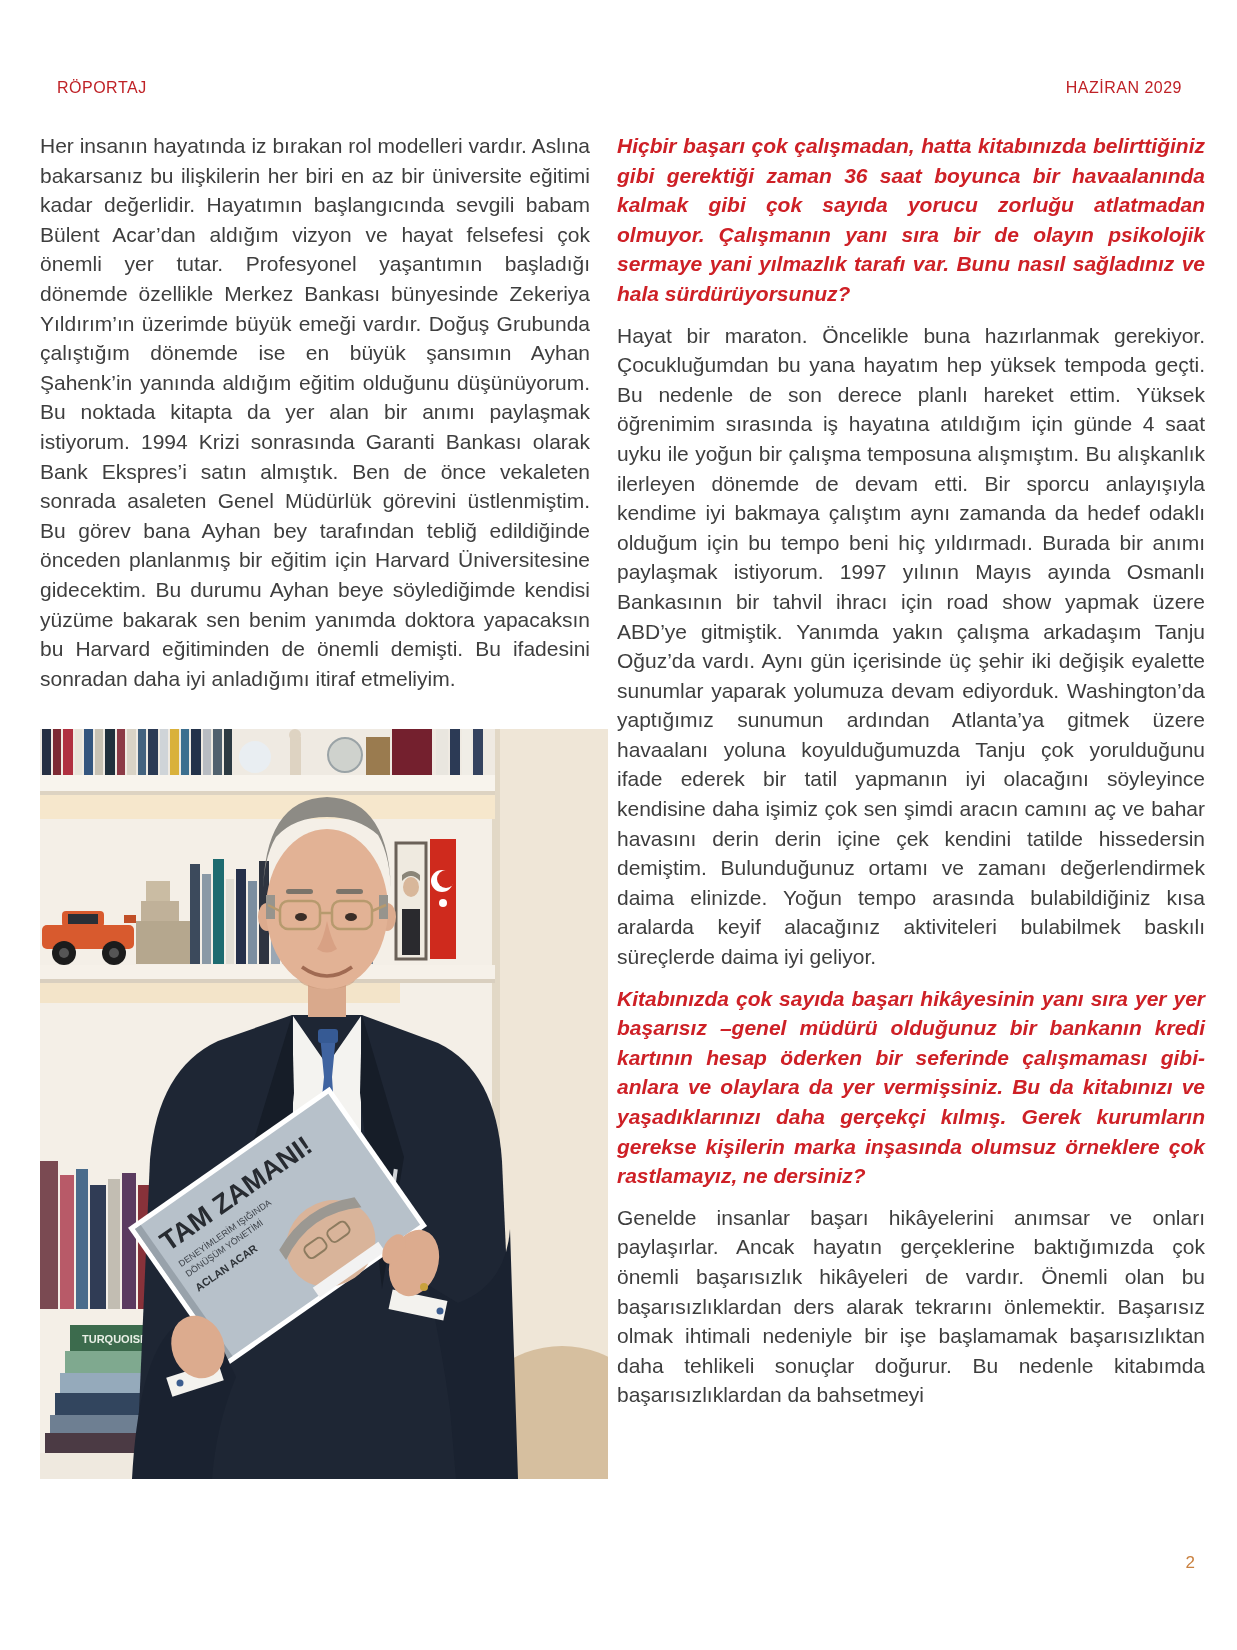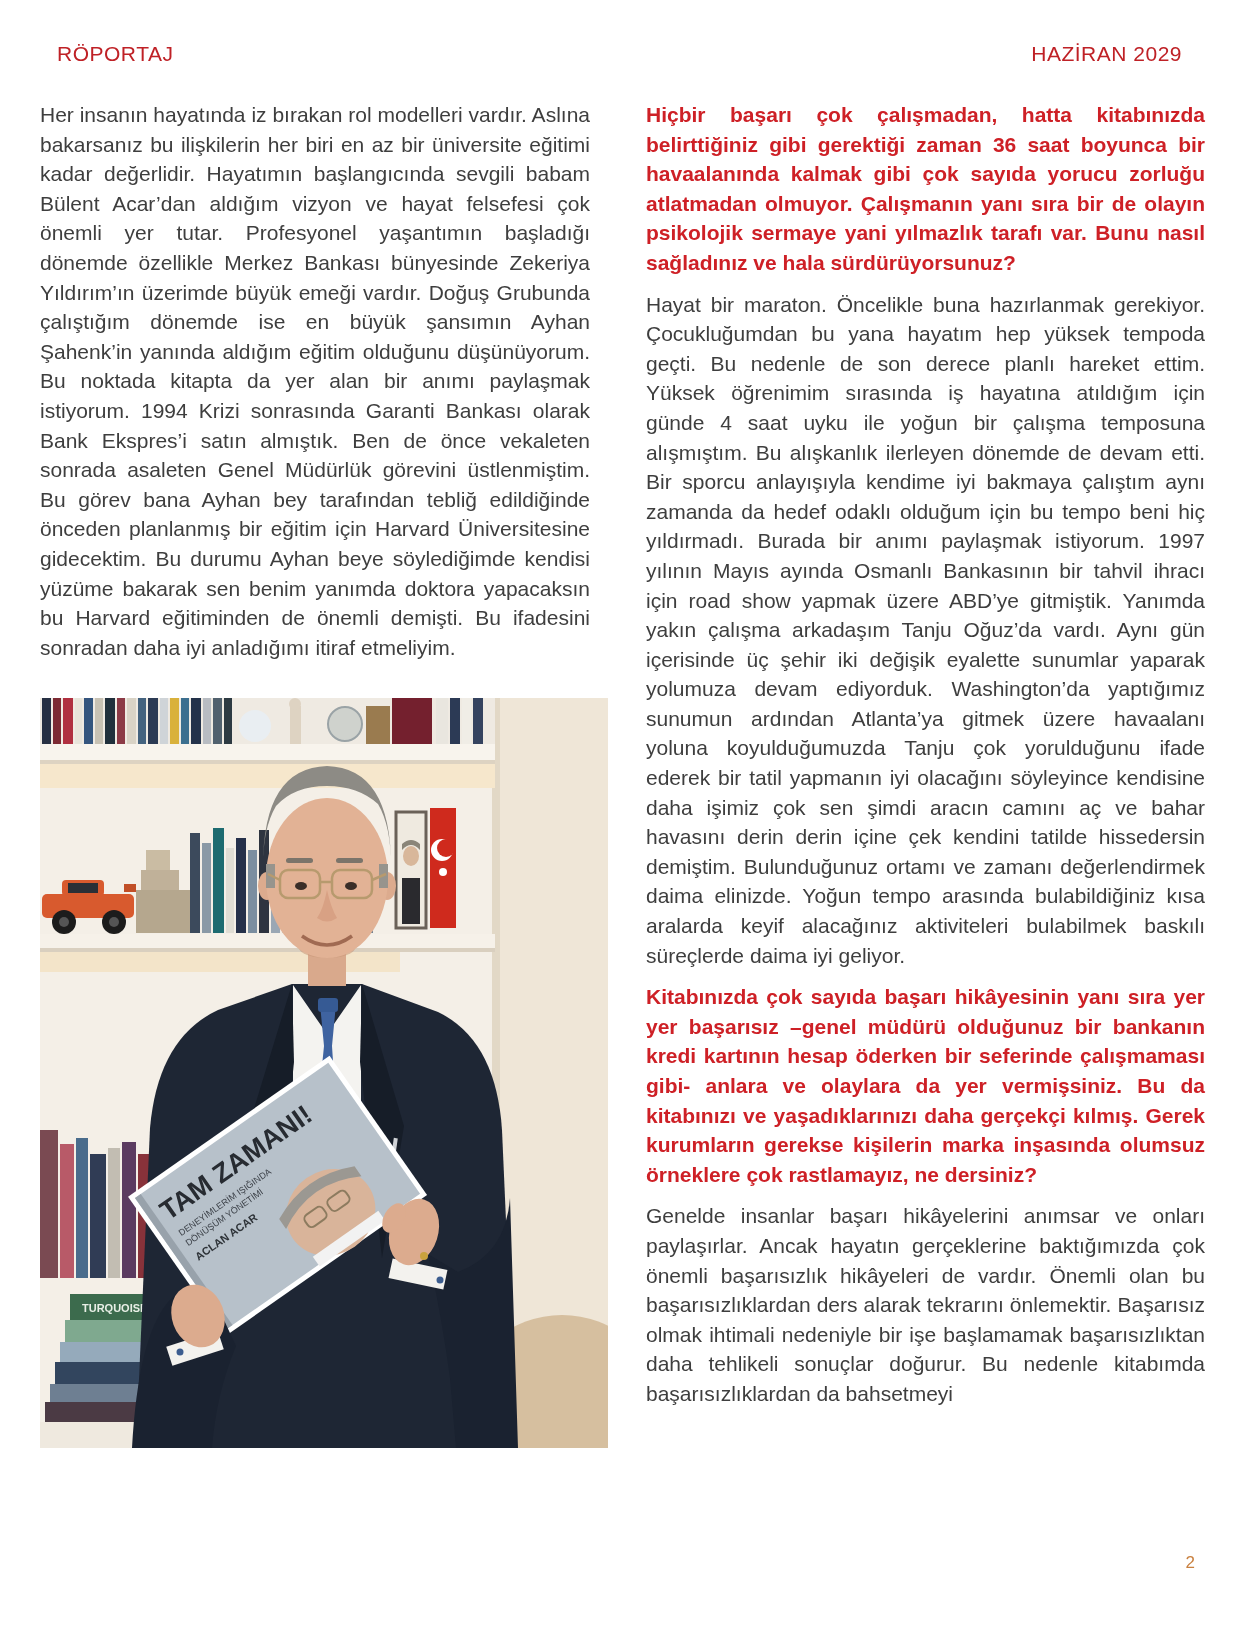--- a/index.html
+++ b/index.html
@@ -2,33 +2,33 @@
 <html lang="tr"><head>
 <meta charset="utf-8">
 <style>
   html,body{margin:0;padding:0;background:#ffffff;}
   .page{
     position:relative;width:1237px;height:1650px;background:#ffffff;
     overflow:hidden;font-family:"Liberation Sans",sans-serif;
   }
   .header{
     display:flex;justify-content:space-between;align-items:baseline;
-    padding:42px 55px 0 57px;color:#bf2126;font-size:21px;letter-spacing:.5px;
-  }
-  .content{display:flex;gap:56px;padding:34px 32px 0 40px;}
+    padding:42px 55px 0 57px;color:#bf2126;font-size:16px;letter-spacing:.5px;margin-top:37px;
+  }
+  .content{display:flex;gap:27px;padding:34px 32px 0 40px;}
   .col-left{width:550px;flex:none;}
   .col-right{flex:1;min-width:0;}
   p{margin:0 0 12px 0;}
   .body-text{
     color:#3e3e3e;font-size:21px;line-height:29.6px;text-align:justify;
     text-justify:inter-word;hyphens:none;
   }
   .question{
     color:#ce2026;font-weight:bold;font-size:21px;line-height:29.6px;
-    text-align:justify;hyphens:none;
+    text-align:justify;hyphens:none;font-style:italic;
   }
   .photo-figure{margin:36px 0 0 0;width:568px;height:750px;}
   .photo-figure svg{display:block;}
   svg text{font-family:"Liberation Sans",sans-serif;}
   .page-number{
     position:absolute;right:42px;top:1553px;color:#c9803f;font-size:17px;
   }
 </style>
 </head>
 <body>

